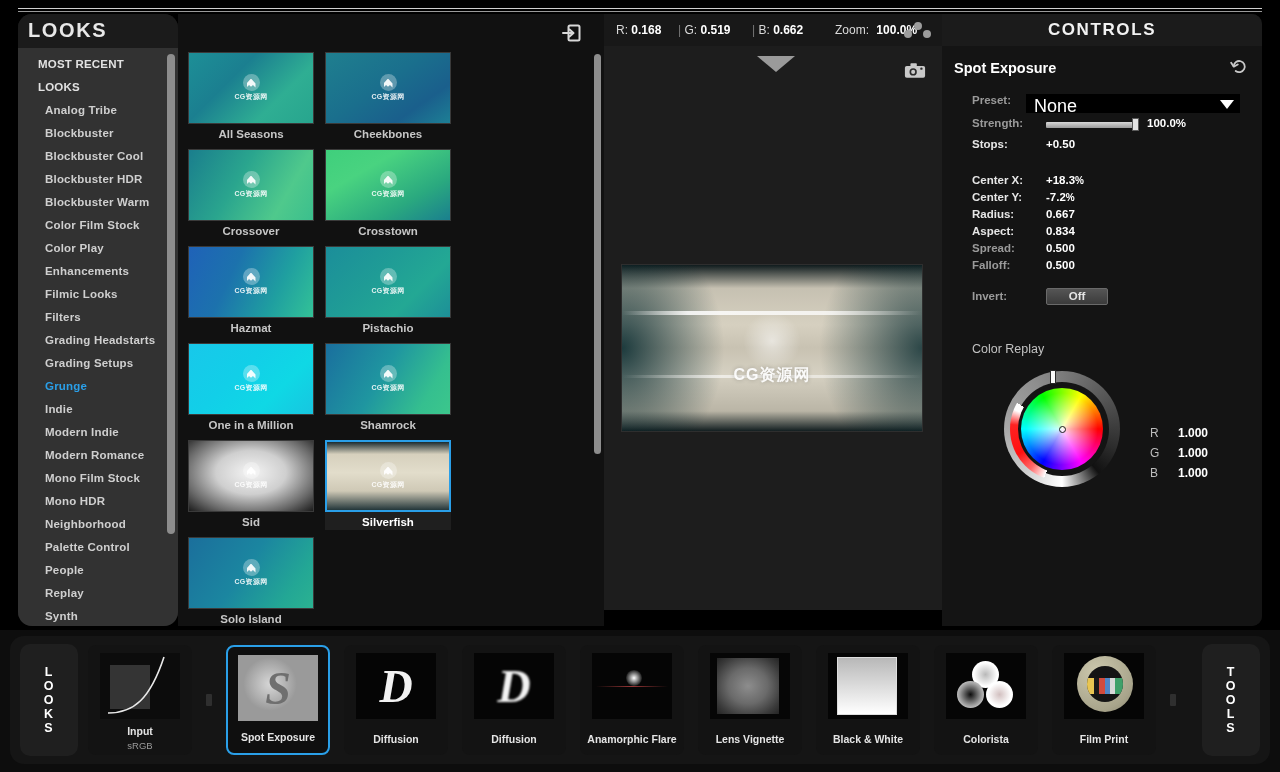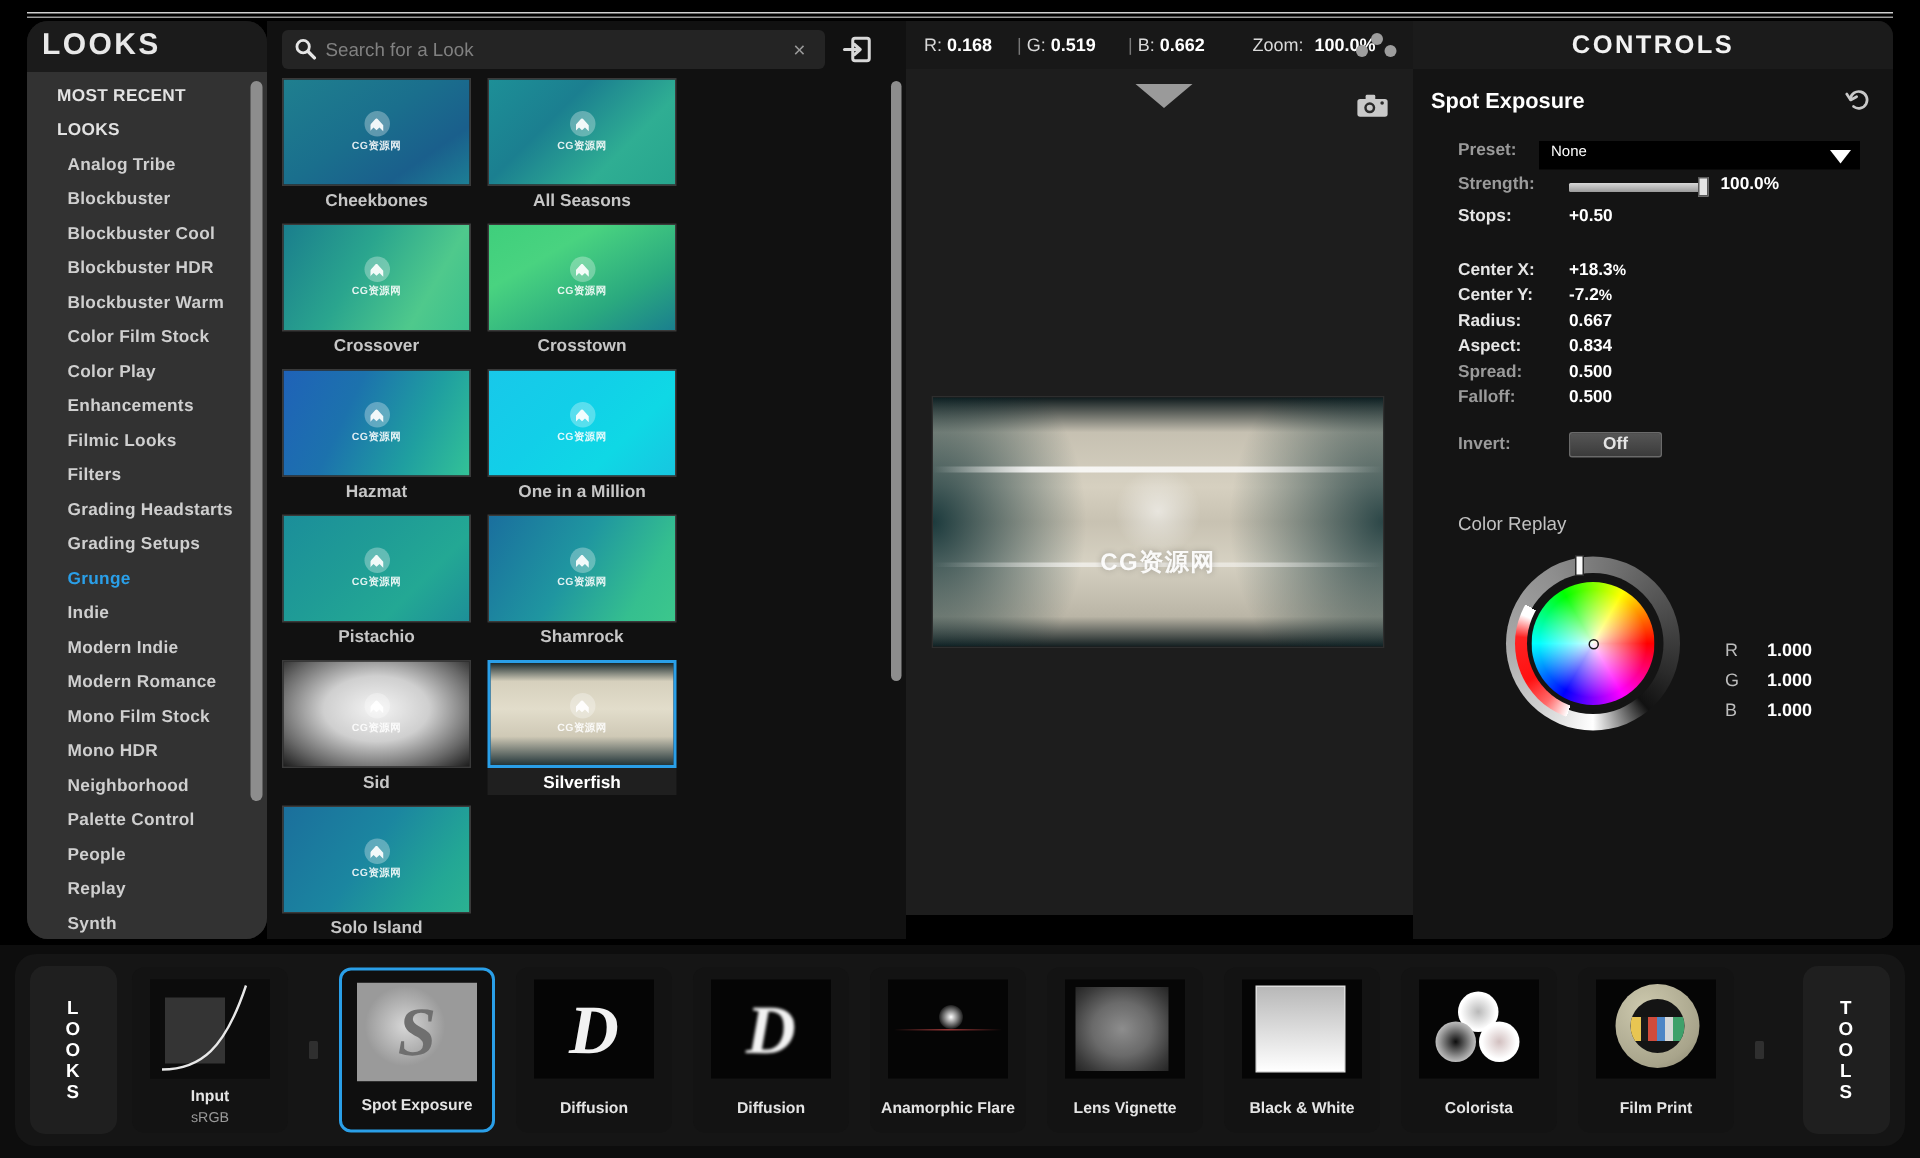--- a/index.html
+++ b/index.html
@@ -287,21 +287,21 @@
   .ctl-label.bright { color: #e6e6e6; }
   .ctl-value {
     position: absolute; left: 104px;
     color: #ffffff; font-size: 11.5px; font-weight: bold;
   }
   .ctl-value .unit { font-size: 10px; }
   #preset-select {
     position: absolute; left: 84px; top: 0;
     width: 214px; height: 19px;
     background: #000000;
-    color: #ffffff; font-size: 10px;
+    color: #ffffff; font-size: 18px;
   }
   #preset-select-text { position: absolute; left: 8px; top: 2px; }
   #preset-caret {
     position: absolute; right: 6px; top: 6px;
     width: 0; height: 0;
     border-left: 7px solid transparent;
     border-right: 7px solid transparent;
     border-top: 9px solid #ffffff;
   }
   #strength-track {
@@ -554,52 +554,44 @@
         <div class="side-item child"><span>Replay</span></div>
         <div class="side-item child"><span>Synth</span></div>
       </div>
     <div id="sidebar-scroll-track">
       <div id="sidebar-scroll-thumb"></div>
     </div>
   </div>
 
   <div id="browser">
     <div id="searchbar-row">
-      <div id="search-box">
-        <svg id="search-icon" viewBox="0 0 16 16">
-          <circle cx="6.5" cy="6.5" r="4.4" fill="none" stroke="#e6e6e6" stroke-width="2"></circle>
-          <line x1="10" y1="10" x2="14.5" y2="14.5" stroke="#e6e6e6" stroke-width="2.4" stroke-linecap="round"></line>
-        </svg>
-        <input id="search-input" value="" placeholder="Search for a Look" style="">
-        <div id="search-clear">×</div>
-      </div>
       <svg id="import-btn" viewBox="0 0 24 24">
         <rect x="8.5" y="4.5" width="11" height="15" fill="none" stroke="#d8d8d8" stroke-width="2" rx="1.5"></rect>
         <line x1="3" y1="12" x2="13" y2="12" stroke="#d8d8d8" stroke-width="2" stroke-linecap="round"></line>
         <polyline points="9.5,8.5 13.5,12 9.5,15.5" fill="none" stroke="#d8d8d8" stroke-width="2" stroke-linecap="round" stroke-linejoin="round"></polyline>
       </svg>
     </div>
     <div id="looks-grid">
         <div class="look-cell">
+          <div class="look-thumb" style="background: linear-gradient(135deg, rgb(29, 143, 151) 0%, rgb(27, 127, 144) 35%, rgb(47, 174, 147) 70%, rgb(39, 165, 142) 100%);">
+            <div class="wm">
+              <div class="wm-logo"></div>
+              <div class="wm-text">CG资源网</div>
+            </div>
+          </div>
+          <div class="look-label">All Seasons</div>
+        </div>
+        <div class="look-cell">
           <div class="look-thumb" style="background: linear-gradient(145deg, rgb(31, 127, 143) 0%, rgb(26, 111, 141) 45%, rgb(26, 95, 140) 75%, rgb(29, 127, 149) 100%);">
             <div class="wm">
               <div class="wm-logo"></div>
               <div class="wm-text">CG资源网</div>
             </div>
           </div>
           <div class="look-label">Cheekbones</div>
-        </div>
-        <div class="look-cell">
-          <div class="look-thumb" style="background: linear-gradient(135deg, rgb(29, 143, 151) 0%, rgb(27, 127, 144) 35%, rgb(47, 174, 147) 70%, rgb(39, 165, 142) 100%);">
-            <div class="wm">
-              <div class="wm-logo"></div>
-              <div class="wm-text">CG资源网</div>
-            </div>
-          </div>
-          <div class="look-label">All Seasons</div>
         </div>
         <div class="look-cell">
           <div class="look-thumb" style="background: linear-gradient(120deg, rgb(26, 126, 141) 0%, rgb(42, 165, 142) 40%, rgb(79, 201, 140) 75%, rgb(59, 191, 141) 100%);">
             <div class="wm">
               <div class="wm-logo"></div>
               <div class="wm-text">CG资源网</div>
             </div>
           </div>
           <div class="look-label">Crossover</div>
         </div>
@@ -615,36 +607,36 @@
         <div class="look-cell">
           <div class="look-thumb" style="background: linear-gradient(115deg, rgb(31, 98, 184) 0%, rgb(28, 114, 173) 35%, rgb(31, 159, 160) 70%, rgb(51, 194, 151) 100%);">
             <div class="wm">
               <div class="wm-logo"></div>
               <div class="wm-text">CG资源网</div>
             </div>
           </div>
           <div class="look-label">Hazmat</div>
         </div>
         <div class="look-cell">
+          <div class="look-thumb" style="background: linear-gradient(135deg, rgb(27, 142, 154) 0%, rgb(31, 156, 150) 40%, rgb(35, 168, 148) 70%, rgb(29, 143, 152) 100%);">
+            <div class="wm">
+              <div class="wm-logo"></div>
+              <div class="wm-text">CG资源网</div>
+            </div>
+          </div>
+          <div class="look-label">Pistachio</div>
+        </div>
+        <div class="look-cell">
           <div class="look-thumb" style="background: linear-gradient(135deg, rgb(24, 200, 234) 0%, rgb(18, 207, 232) 40%, rgb(15, 216, 229) 70%, rgb(23, 198, 224) 100%);">
             <div class="wm">
               <div class="wm-logo"></div>
               <div class="wm-text">CG资源网</div>
             </div>
           </div>
           <div class="look-label">One in a Million</div>
-        </div>
-        <div class="look-cell">
-          <div class="look-thumb" style="background: linear-gradient(135deg, rgb(27, 142, 154) 0%, rgb(31, 156, 150) 40%, rgb(35, 168, 148) 70%, rgb(29, 143, 152) 100%);">
-            <div class="wm">
-              <div class="wm-logo"></div>
-              <div class="wm-text">CG资源网</div>
-            </div>
-          </div>
-          <div class="look-label">Pistachio</div>
         </div>
         <div class="look-cell">
           <div class="look-thumb" style="background: linear-gradient(120deg, rgb(26, 111, 158) 0%, rgb(31, 150, 160) 45%, rgb(53, 191, 143) 80%, rgb(60, 199, 140) 100%);">
             <div class="wm">
               <div class="wm-logo"></div>
               <div class="wm-text">CG资源网</div>
             </div>
           </div>
           <div class="look-label">Shamrock</div>
         </div>

